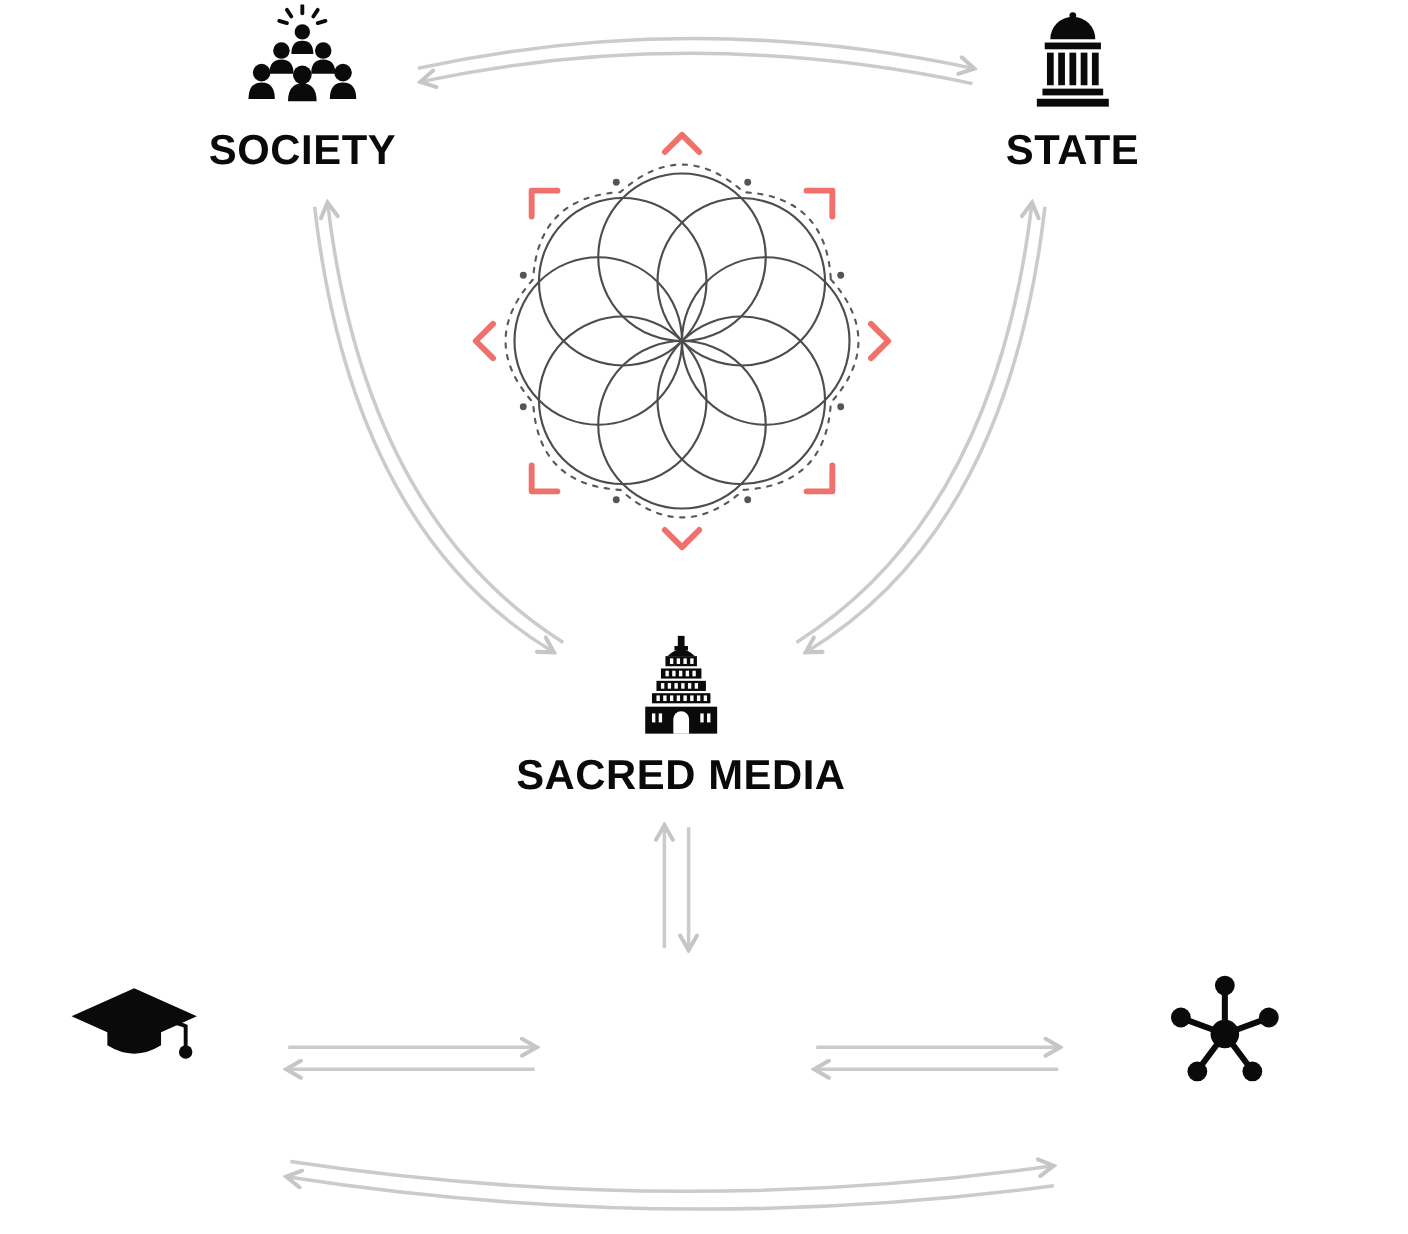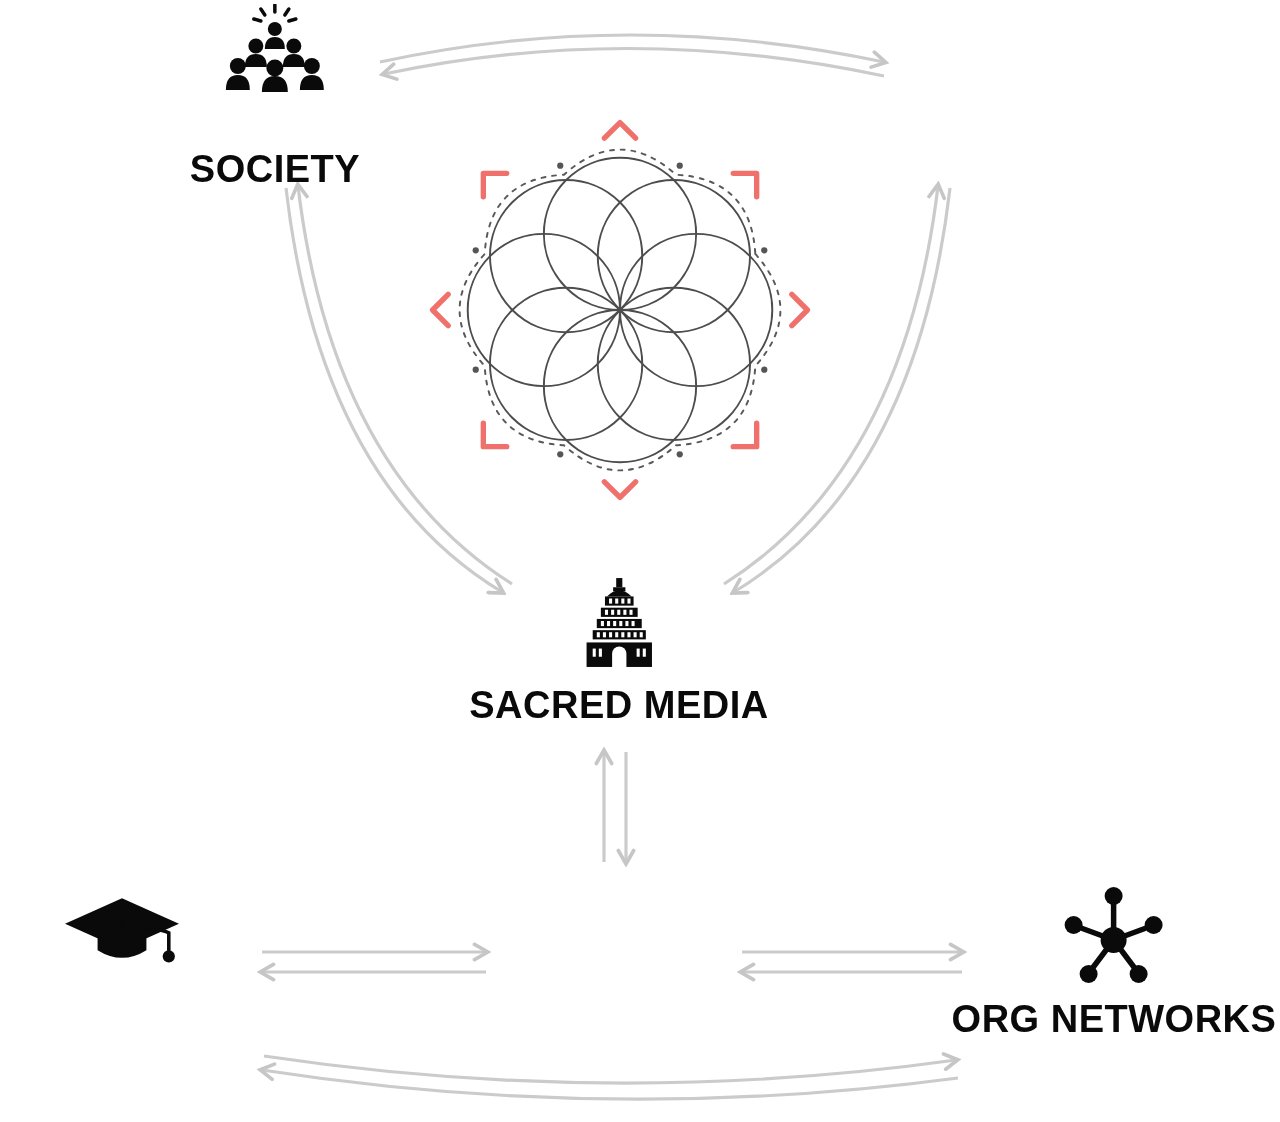--- a/index.html
+++ b/index.html
@@ -129,21 +129,21 @@
     </g>
 
     <g fill="none" stroke="#f0716b" stroke-width="5.5" stroke-linecap="round" stroke-linejoin="round">
       <path d="M194,34 L210,18 L226,34"></path>
       <path d="M194,386 L210,402 L226,386"></path>
       <path d="M34,194 L18,210 L34,226"></path>
       <path d="M386,194 L402,210 L386,226"></path>
     </g>
   </svg>
 
-  <div class="node" style="left:275px; top:4px;gap:32px;">
+  <div class="node" style="left:275px; top:4px;">
     <div class="icon">
       <svg width="112" height="100" viewBox="0 0 110 100">
         <g stroke="#0a0a0a" stroke-width="3.5" stroke-linecap="round">
           <line x1="55" y1="1" x2="55" y2="8"></line>
           <line x1="41" y1="5" x2="45" y2="11"></line>
           <line x1="69" y1="5" x2="65" y2="11"></line>
           <line x1="34" y1="15" x2="41" y2="17"></line>
           <line x1="76" y1="15" x2="69" y2="17"></line>
         </g>
         <g fill="#0a0a0a">
@@ -158,20 +158,39 @@
           <circle cx="55" cy="64" r="8.5"></circle>
           <path d="M42,88 q0,-16 13,-16 q13,0 13,16 z"></path>
           <circle cx="92" cy="62" r="8"></circle>
           <path d="M80,86 q0,-15 12,-15 q12,0 12,15 z"></path>
         </g>
       </svg>
     </div>
     <div class="label">SOCIETY</div>
   </div>
 
+  <div class="node" style="left:975px; top:4px;">
+    <div class="icon">
+      <svg width="92" height="92" viewBox="0 0 90 90">
+        <g fill="#0a0a0a">
+          <circle cx="45" cy="6" r="3"></circle>
+          <path d="M25,27 A20,20 0 0 1 65,27 Z"></path>
+          <rect x="20" y="30" width="50" height="6"></rect>
+          <rect x="22" y="39" width="6" height="29"></rect>
+          <rect x="32" y="39" width="6" height="29"></rect>
+          <rect x="42" y="39" width="6" height="29"></rect>
+          <rect x="52" y="39" width="6" height="29"></rect>
+          <rect x="62" y="39" width="6" height="29"></rect>
+          <rect x="18" y="71" width="54" height="6"></rect>
+          <rect x="13" y="80" width="64" height="7"></rect>
+        </g>
+      </svg>
+    </div>
+    <div class="label">STATE</div>
+  </div>
 
   <div class="node" style="left:619px; top:572px;">
     <div class="icon">
       <svg width="82" height="94" viewBox="0 0 80 92">
         <g fill="#0a0a0a">
           <rect x="37" y="3" width="6" height="9"></rect>
           <rect x="34" y="12" width="12" height="4"></rect>
           <path d="M28,21 q12,-12 24,0 z"></path>
           <rect x="26" y="21" width="28" height="9"></rect>
           <rect x="22" y="32" width="36" height="9"></rect>
@@ -242,16 +261,15 @@
         <g fill="#0a0a0a">
           <circle cx="52" cy="56" r="13"></circle>
           <circle cx="52" cy="12" r="9"></circle>
           <circle cx="12" cy="41" r="9"></circle>
           <circle cx="92" cy="41" r="9"></circle>
           <circle cx="27" cy="90" r="9"></circle>
           <circle cx="77" cy="90" r="9"></circle>
         </g>
       </svg>
     </div>
-    <div class="label">ORG NETWORKS</div>
   </div>
 
 </div>
 
 </body></html>

